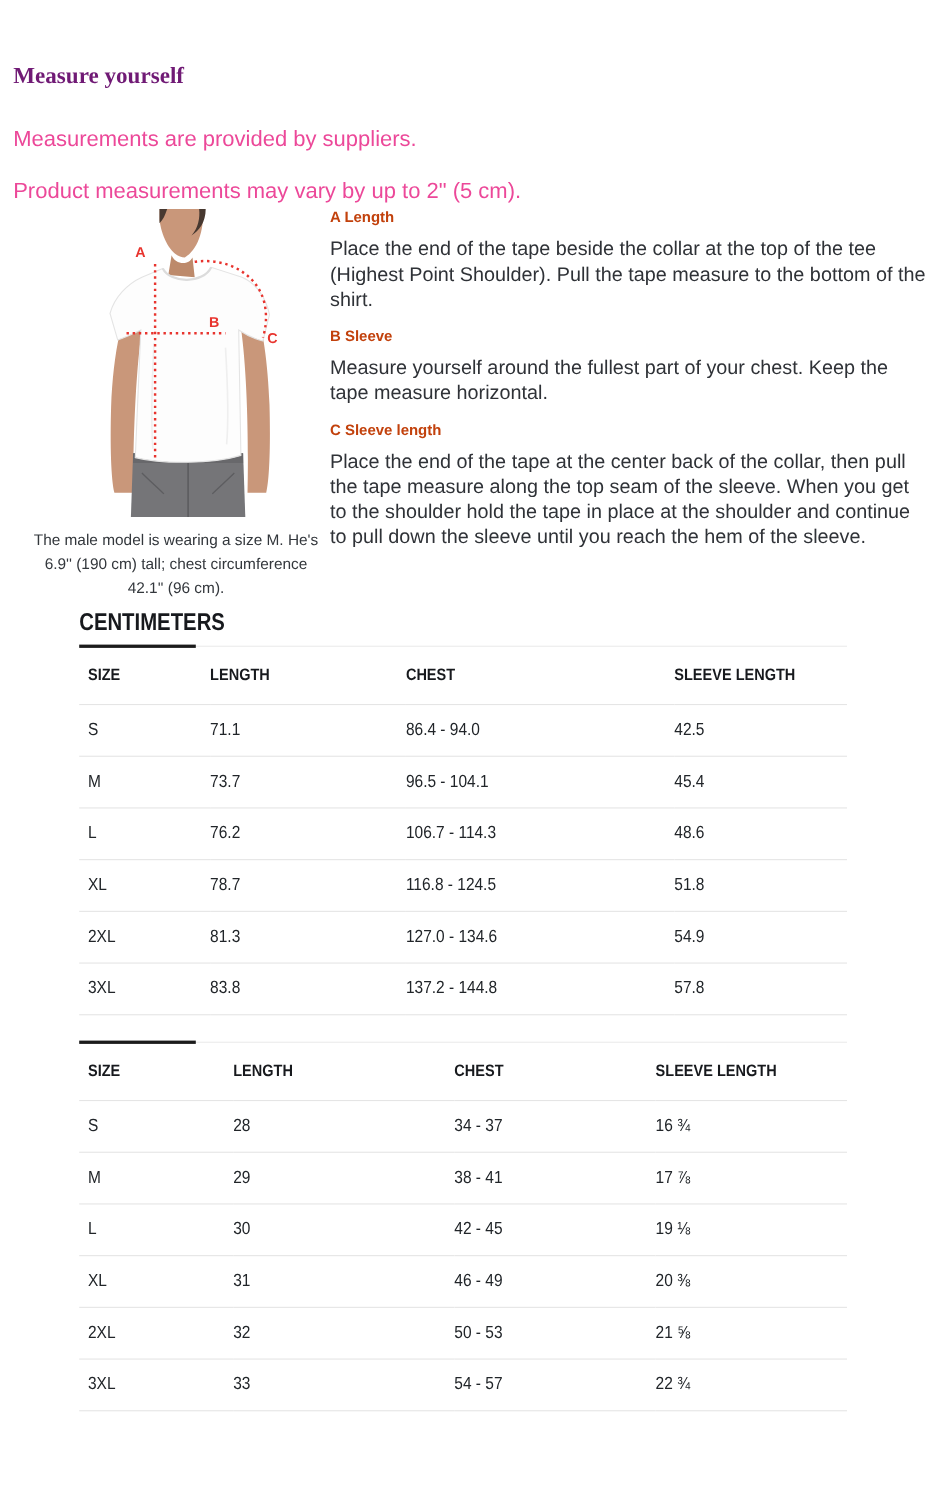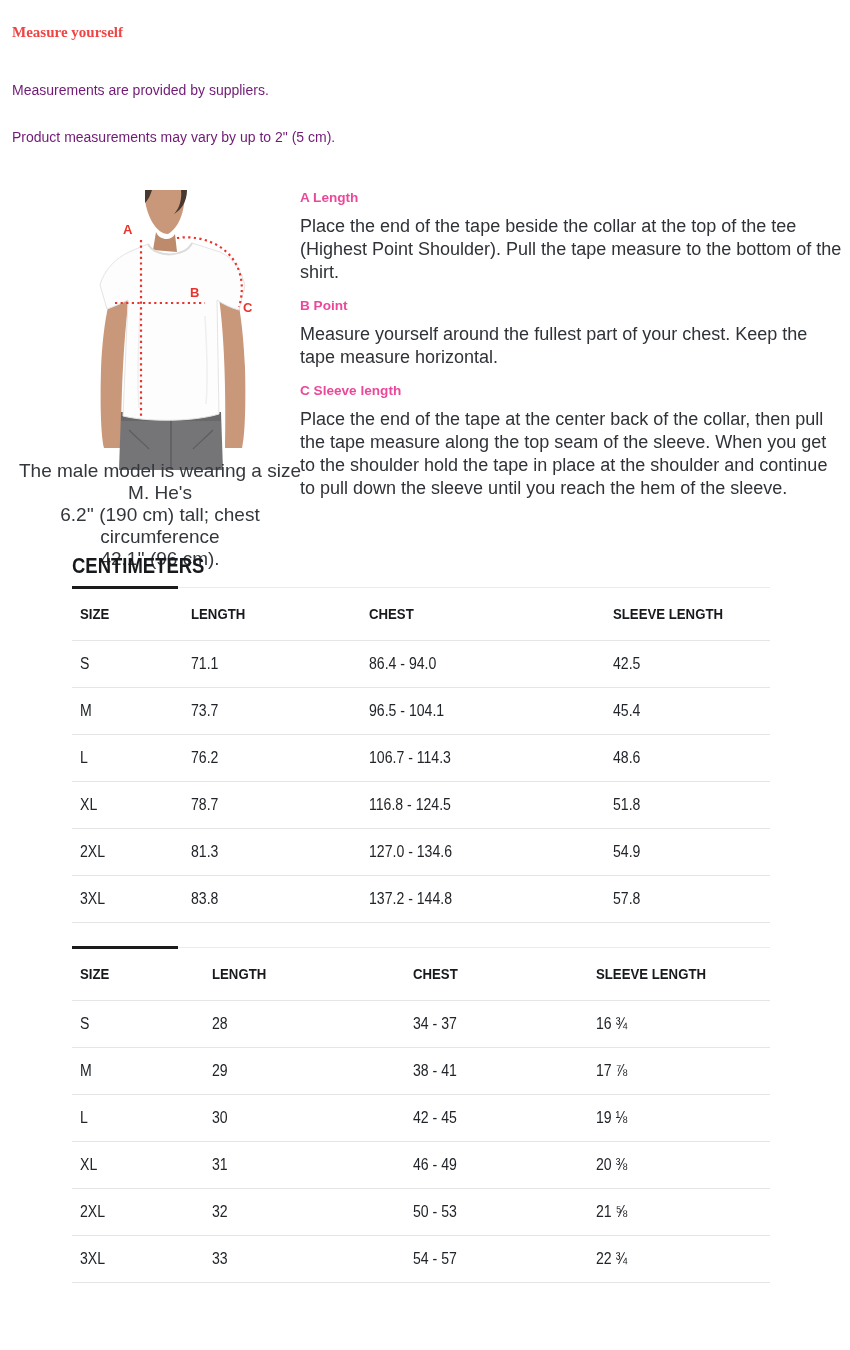--- a/index.html
+++ b/index.html
@@ -1,31 +1,31 @@
 <!DOCTYPE html>
 <html><head>
 <meta charset="utf-8">
 <style>
   * { margin:0; padding:0; box-sizing:border-box; }
   html,body { width:850px; height:1350px; background:#ffffff; overflow:hidden;
               font-family:"Liberation Sans", sans-serif; color:#2f3237; }
   .abs { position:absolute; }
 
-  .page-title { left:12px; top:24px; font-family:"Liberation Serif", serif;
-                font-weight:bold; font-size:15px; color:#ef4444; }
-  .intro-line { left:12px; font-size:14px; color:#701a75; }
+  .page-title { left:12px; top:56px; font-family:"Liberation Serif", serif;
+                font-weight:bold; font-size:21px; color:#701a75; }
+  .intro-line { left:12px; font-size:20px; color:#ec4899;margin-top:34px; }
   .intro-1 { top:82px; }
   .intro-2 { top:129px; }
 
   .figure-wrap { left:85px; top:190px; width:180px; height:280px; }
-  .caption { left:15px; top:460px; width:290px; text-align:center;
-             font-size:19px; line-height:22px; color:#33373c; }
+  .caption { left:15px; top:479px; width:290px; text-align:center;
+             font-size:14px; line-height:22px; color:#33373c; }
 
   .instructions { left:300px; top:190px; width:545px; }
-  .instr-heading { font-size:13.6px; font-weight:bold; color:#ec4899; margin:0 0 10px 0; }
+  .instr-heading { font-size:13.6px; font-weight:bold; color:#c2410c; margin:0 0 10px 0; }
   .instr-body { font-size:18px; line-height:23px; color:#2f3237; margin:0 0 14px 0; }
 
   .table-section { left:72px; width:698px; }
   .section-cm { top:554px; }
   .section-in { top:938px; }
   .section-heading-wrap { position:relative; border-bottom:1px solid #ebebeb; padding-bottom:9px; }
   .section-heading { font-size:22px; font-weight:bold; color:#17191d; line-height:24px; }
   .heading-underline { position:absolute; left:0; bottom:-2px; width:106px; height:3.5px; background:#1b1b1b; }
 
   table { width:698px; border-collapse:collapse; table-layout:fixed; }
@@ -73,28 +73,28 @@
     <path d="M 30,113 L 120,113" stroke="#e8342e" stroke-width="2.2" stroke-dasharray="2.2 3.4" fill="none"></path>
     <path d="M 92,48 C 120,44 148,58 155,84 C 158,96 157,107 154,117" stroke="#e8342e" stroke-width="2.2" stroke-dasharray="2.2 3.4" fill="none"></path>
     <text x="38" y="44" font-size="13" font-weight="bold" fill="#e8342e">A</text>
     <text x="105" y="107" font-size="13" font-weight="bold" fill="#e8342e">B</text>
     <text x="158" y="122" font-size="13" font-weight="bold" fill="#e8342e">C</text>
   </svg>
 </div>
 
 <div class="abs caption">
   <div>The male model is wearing a size M. He's</div>
-  <div>6.2'' (190 cm) tall; chest circumference</div>
+  <div>6.9'' (190 cm) tall; chest circumference</div>
   <div>42.1'' (96 cm).</div>
 </div>
 
 <div class="abs instructions">
   <h4 class="instr-heading">A Length</h4>
   <p class="instr-body">Place the end of the tape beside the collar at the top of the tee (Highest Point Shoulder). Pull the tape measure to the bottom of the shirt.</p>
-  <h4 class="instr-heading">B Point</h4>
+  <h4 class="instr-heading">B Sleeve</h4>
   <p class="instr-body">Measure yourself around the fullest part of your chest. Keep the tape measure horizontal.</p>
   <h4 class="instr-heading">C Sleeve length</h4>
   <p class="instr-body">Place the end of the tape at the center back of the collar, then pull the tape measure along the top seam of the sleeve. When you get to the shoulder hold the tape in place at the shoulder and continue to pull down the sleeve until you reach the hem of the sleeve.</p>
 </div>
 
 <div class="abs table-section section-cm">
   <div class="section-heading-wrap">
     <h3 class="section-heading"><span class="cnd-big">CENTIMETERS</span></h3>
     <div class="heading-underline"></div>
   </div>

